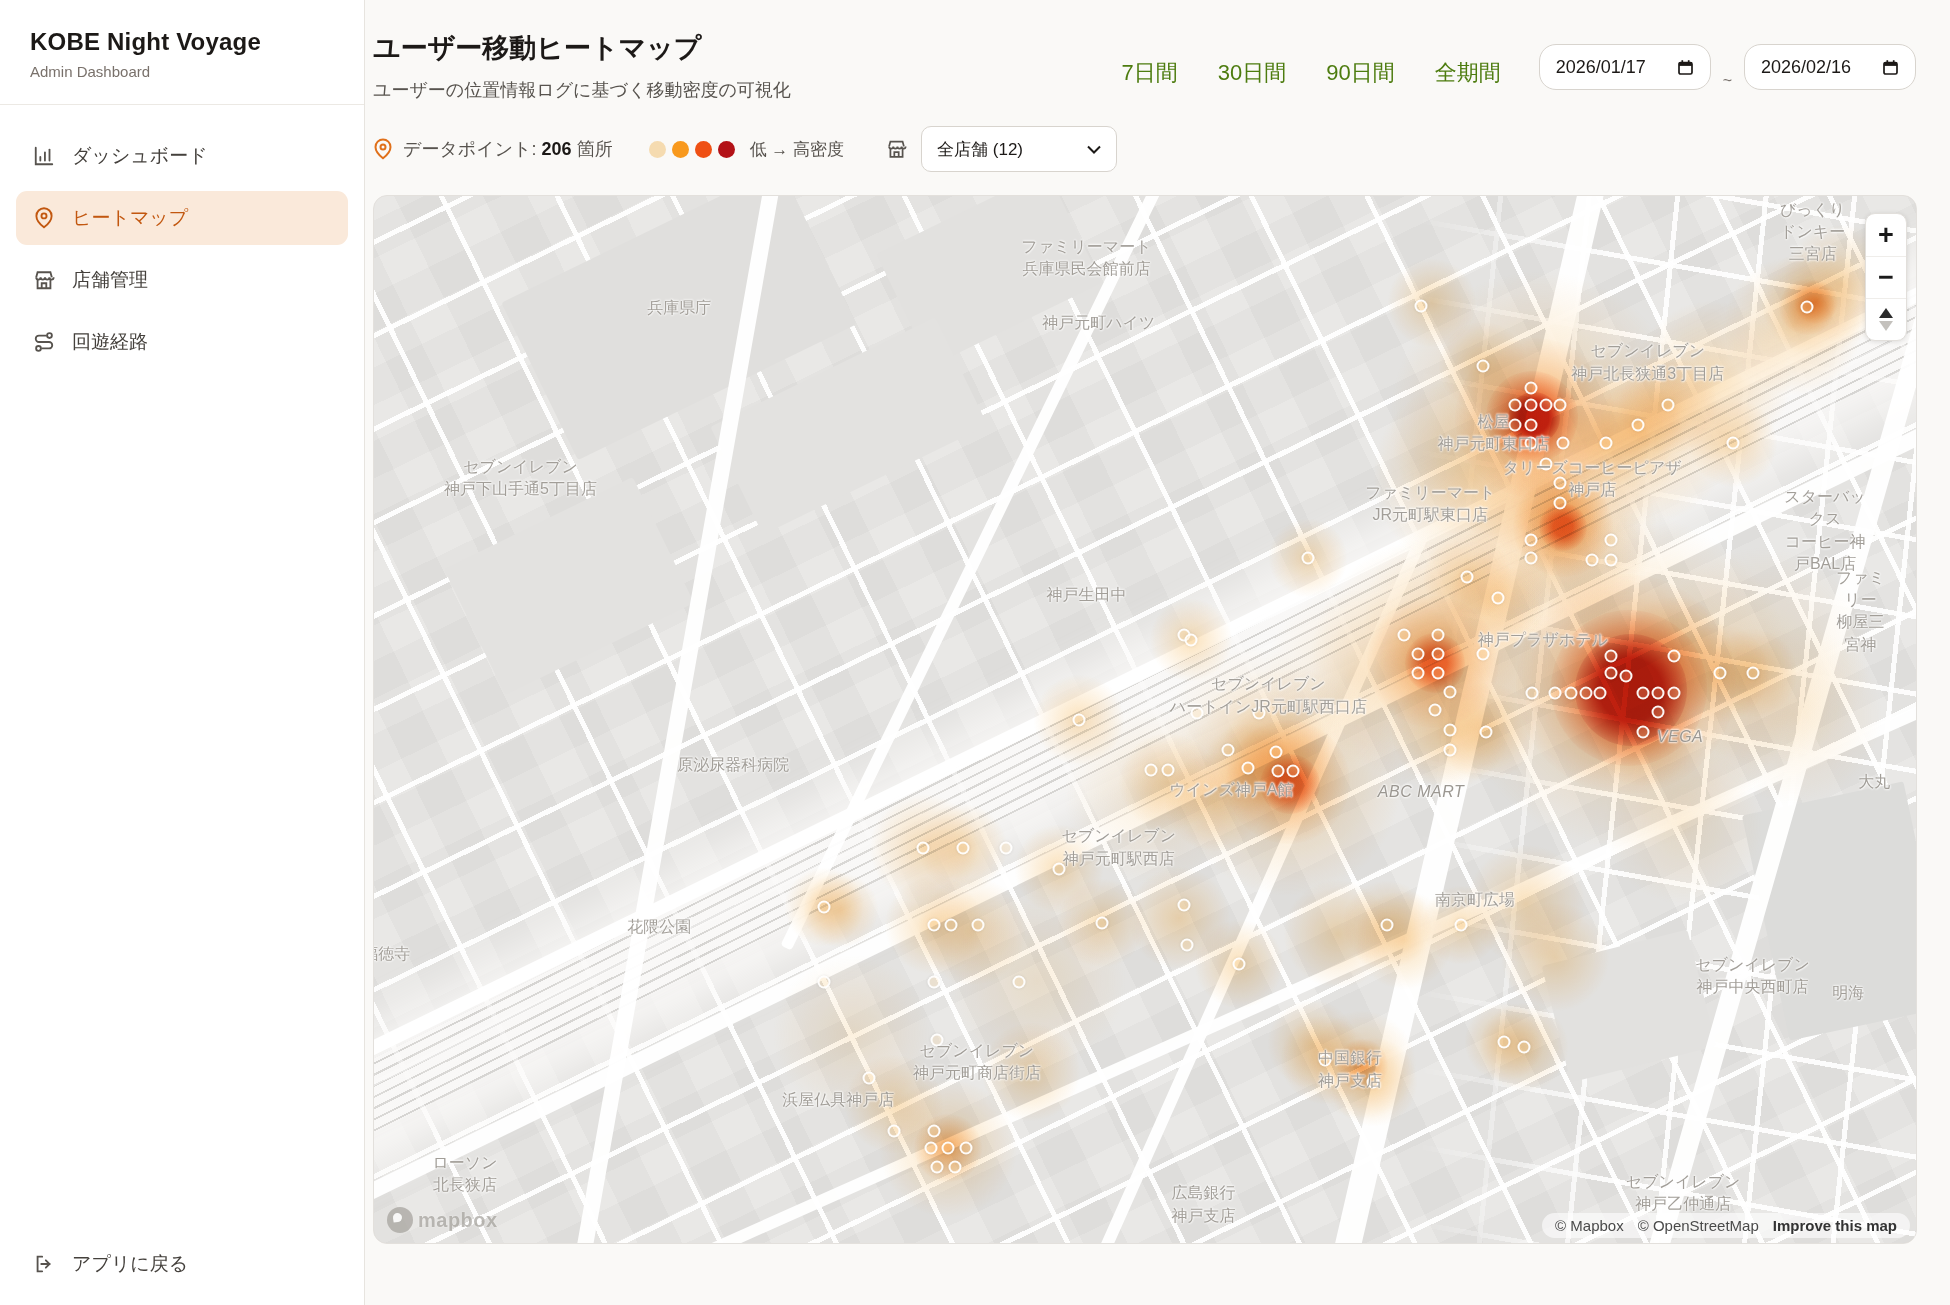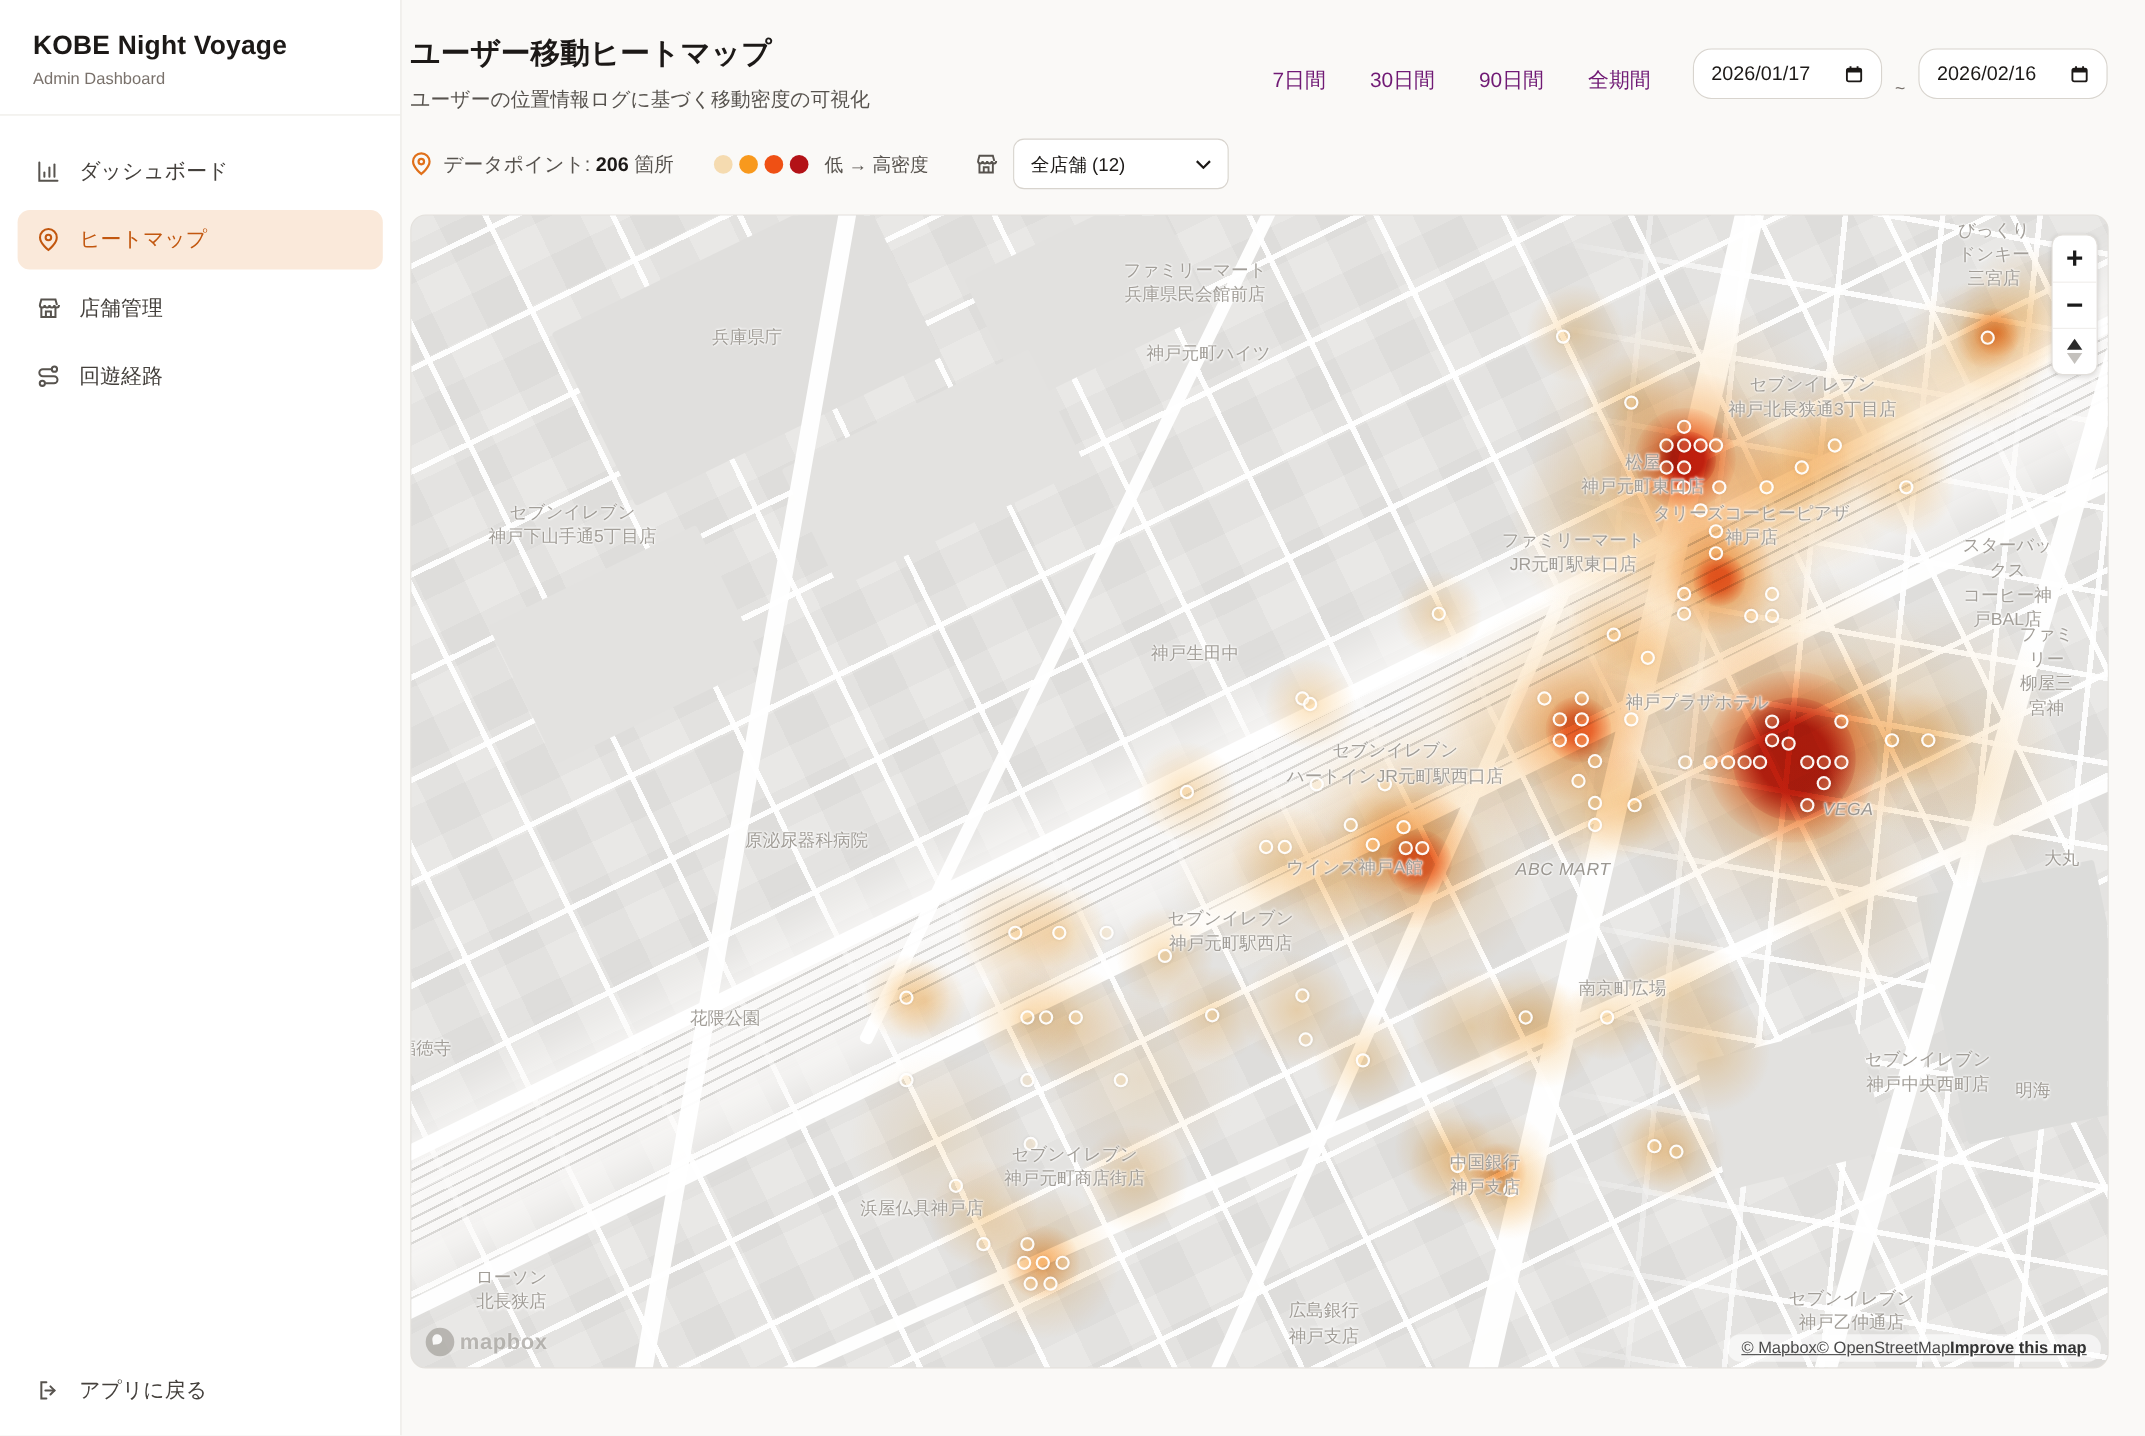--- a/index.html
+++ b/index.html
@@ -20,21 +20,21 @@
   .nav-item.active { background:#FAE9DA; color:#C2570F; }
   .sidebar-footer { position:absolute; left:16px; right:16px; bottom:14px; }
 
   
   .main { position:absolute; left:328px; top:0; right:0; bottom:0; padding:30px 34px 0 45px; }
   .header-row { display:flex; justify-content:space-between; align-items:flex-start; }
   h1 { font-size:27px; font-weight:700; color:#1C1917; }
   .subtitle { margin-top:12px; font-size:18px; color:#57534E; }
   .controls { display:flex; align-items:center; margin-top:14px; }
   .range-group { display:flex; align-items:center; gap:40px; margin-right:38px; }
-  .range-btn { border:none; background:transparent; font:inherit; font-size:19px; color:#701a75; cursor:pointer;margin-top:12px; }
+  .range-btn { border:none; background:transparent; font:inherit; font-size:22px; color:#4d7c0f; cursor:pointer;margin-top:12px; }
   .date-group { display:flex; align-items:flex-end; }
   .date-input { display:flex; align-items:center; justify-content:space-between; width:172px; height:46px;
     background:#fff; border:1px solid #D8D4CE; border-radius:17px; padding:0 16px; font-size:18px; color:#1C1917; cursor:pointer; }
   .tilde { margin:0 12px; color:#78716C; font-size:16px; }
 
   .stats-row { display:flex; align-items:center; margin-top:24px; }
   .dp-text { margin-left:10px; font-size:18px; color:#57534E; }
   .dp-text b { color:#1C1917; font-weight:700; }
   .legend { display:flex; align-items:center; margin-left:36px; gap:7px; }
   .legend-dot { width:17px; height:17px; border-radius:50%; }
@@ -86,22 +86,22 @@
     border-bottom:10px solid #2B2B2B; margin-bottom:3px; }
   .tri-down { width:0; height:0; border-left:7px solid transparent; border-right:7px solid transparent;
     border-top:10px solid #C4C1BD; }
 
   .mapbox-logo { position:absolute; left:13px; bottom:10px; display:flex; align-items:center; gap:5px; opacity:.75; }
   .logo-circle { width:26px; height:26px; border-radius:50%; background:#A7A49F; position:relative; }
   .logo-circle::after { content:""; position:absolute; left:6px; top:6px; width:9px; height:9px;
     border-radius:50% 50% 50% 0; background:#fff; transform:rotate(-8deg); }
   .logo-text { font-size:20px; font-weight:700; color:#A7A49F; letter-spacing:.5px;
     text-shadow:0 0 2px rgba(255,255,255,.9); }
-  .attribution { position:absolute; right:6px; bottom:5px; display:flex; gap:0; align-items:center;
-    background:rgba(255,255,255,.6); border-radius:14px; padding:4px 13px; font-size:15px; color:#4A4A4A;text-decoration:underline; }
+  .attribution { position:absolute; right:6px; bottom:5px; display:flex; gap:14px; align-items:center;
+    background:rgba(255,255,255,.6); border-radius:14px; padding:4px 13px; font-size:15px; color:#4A4A4A; }
   .attribution a { color:#4A4A4A; text-decoration:none; cursor:pointer; }
   .attribution a.improve { font-weight:700; color:#333; }
 
   svg.icon { display:block; }
 </style>
 </head>
 <body>
 
 <div class="app">
 

